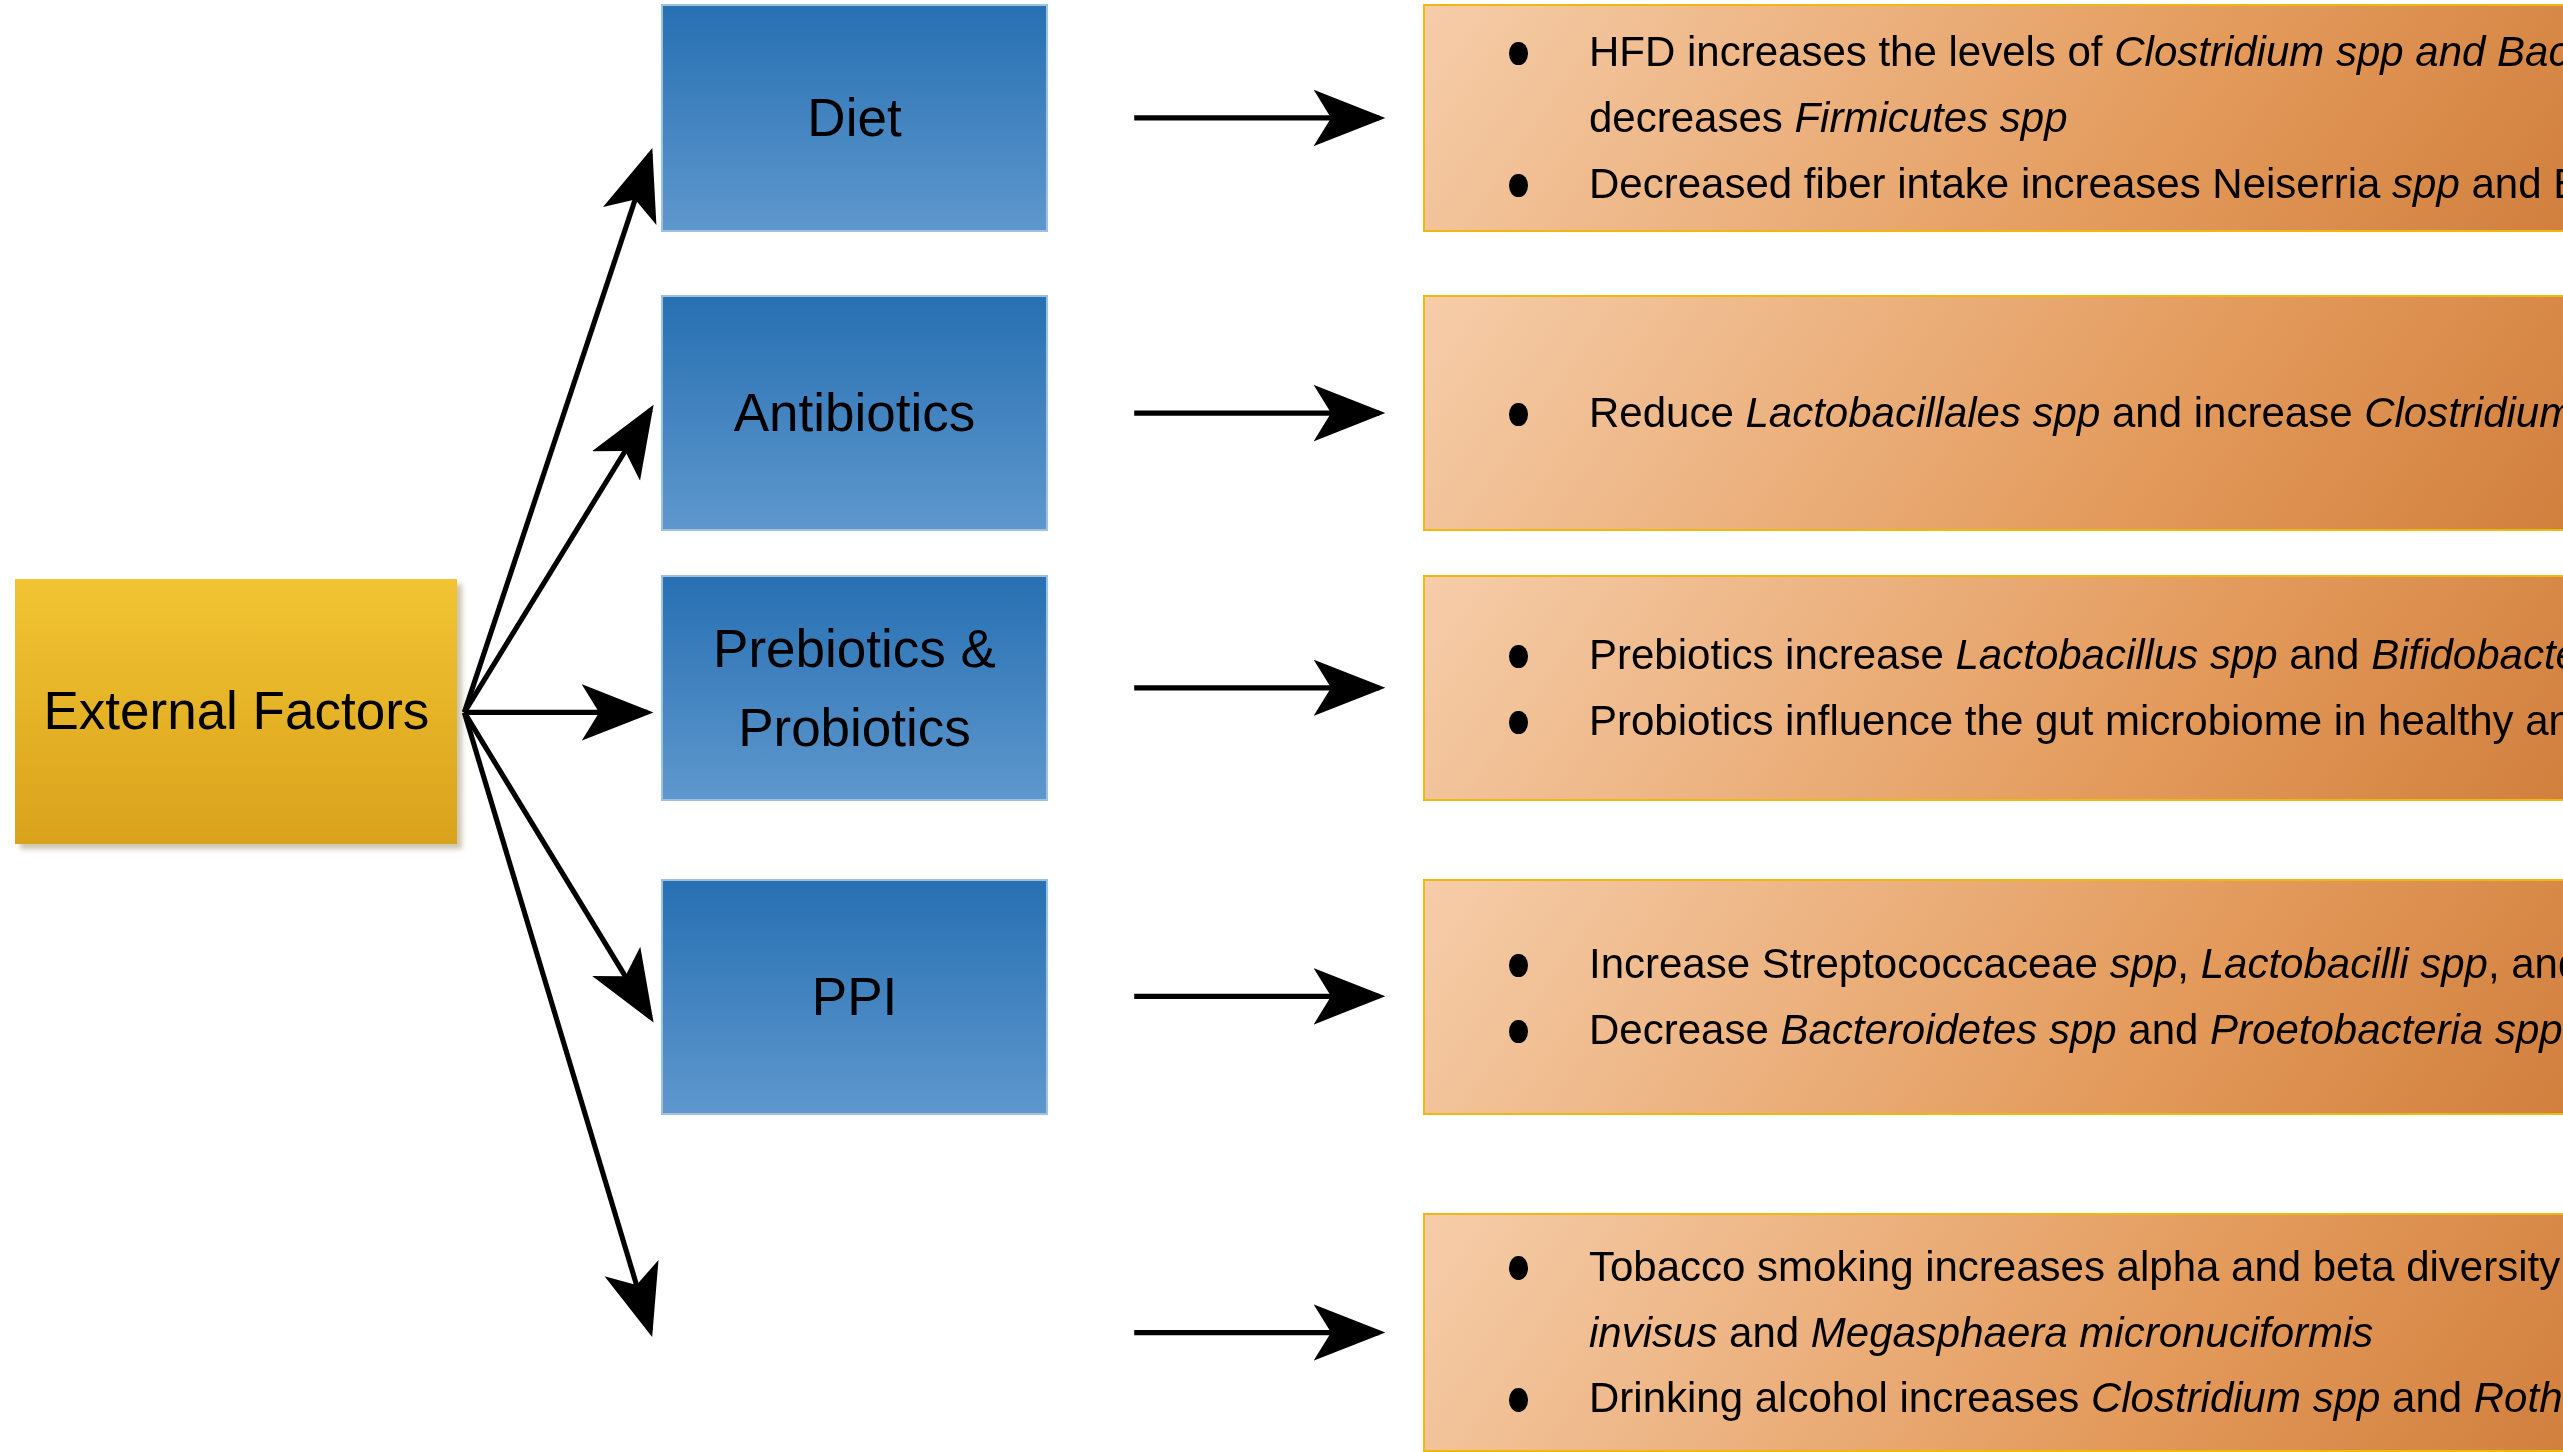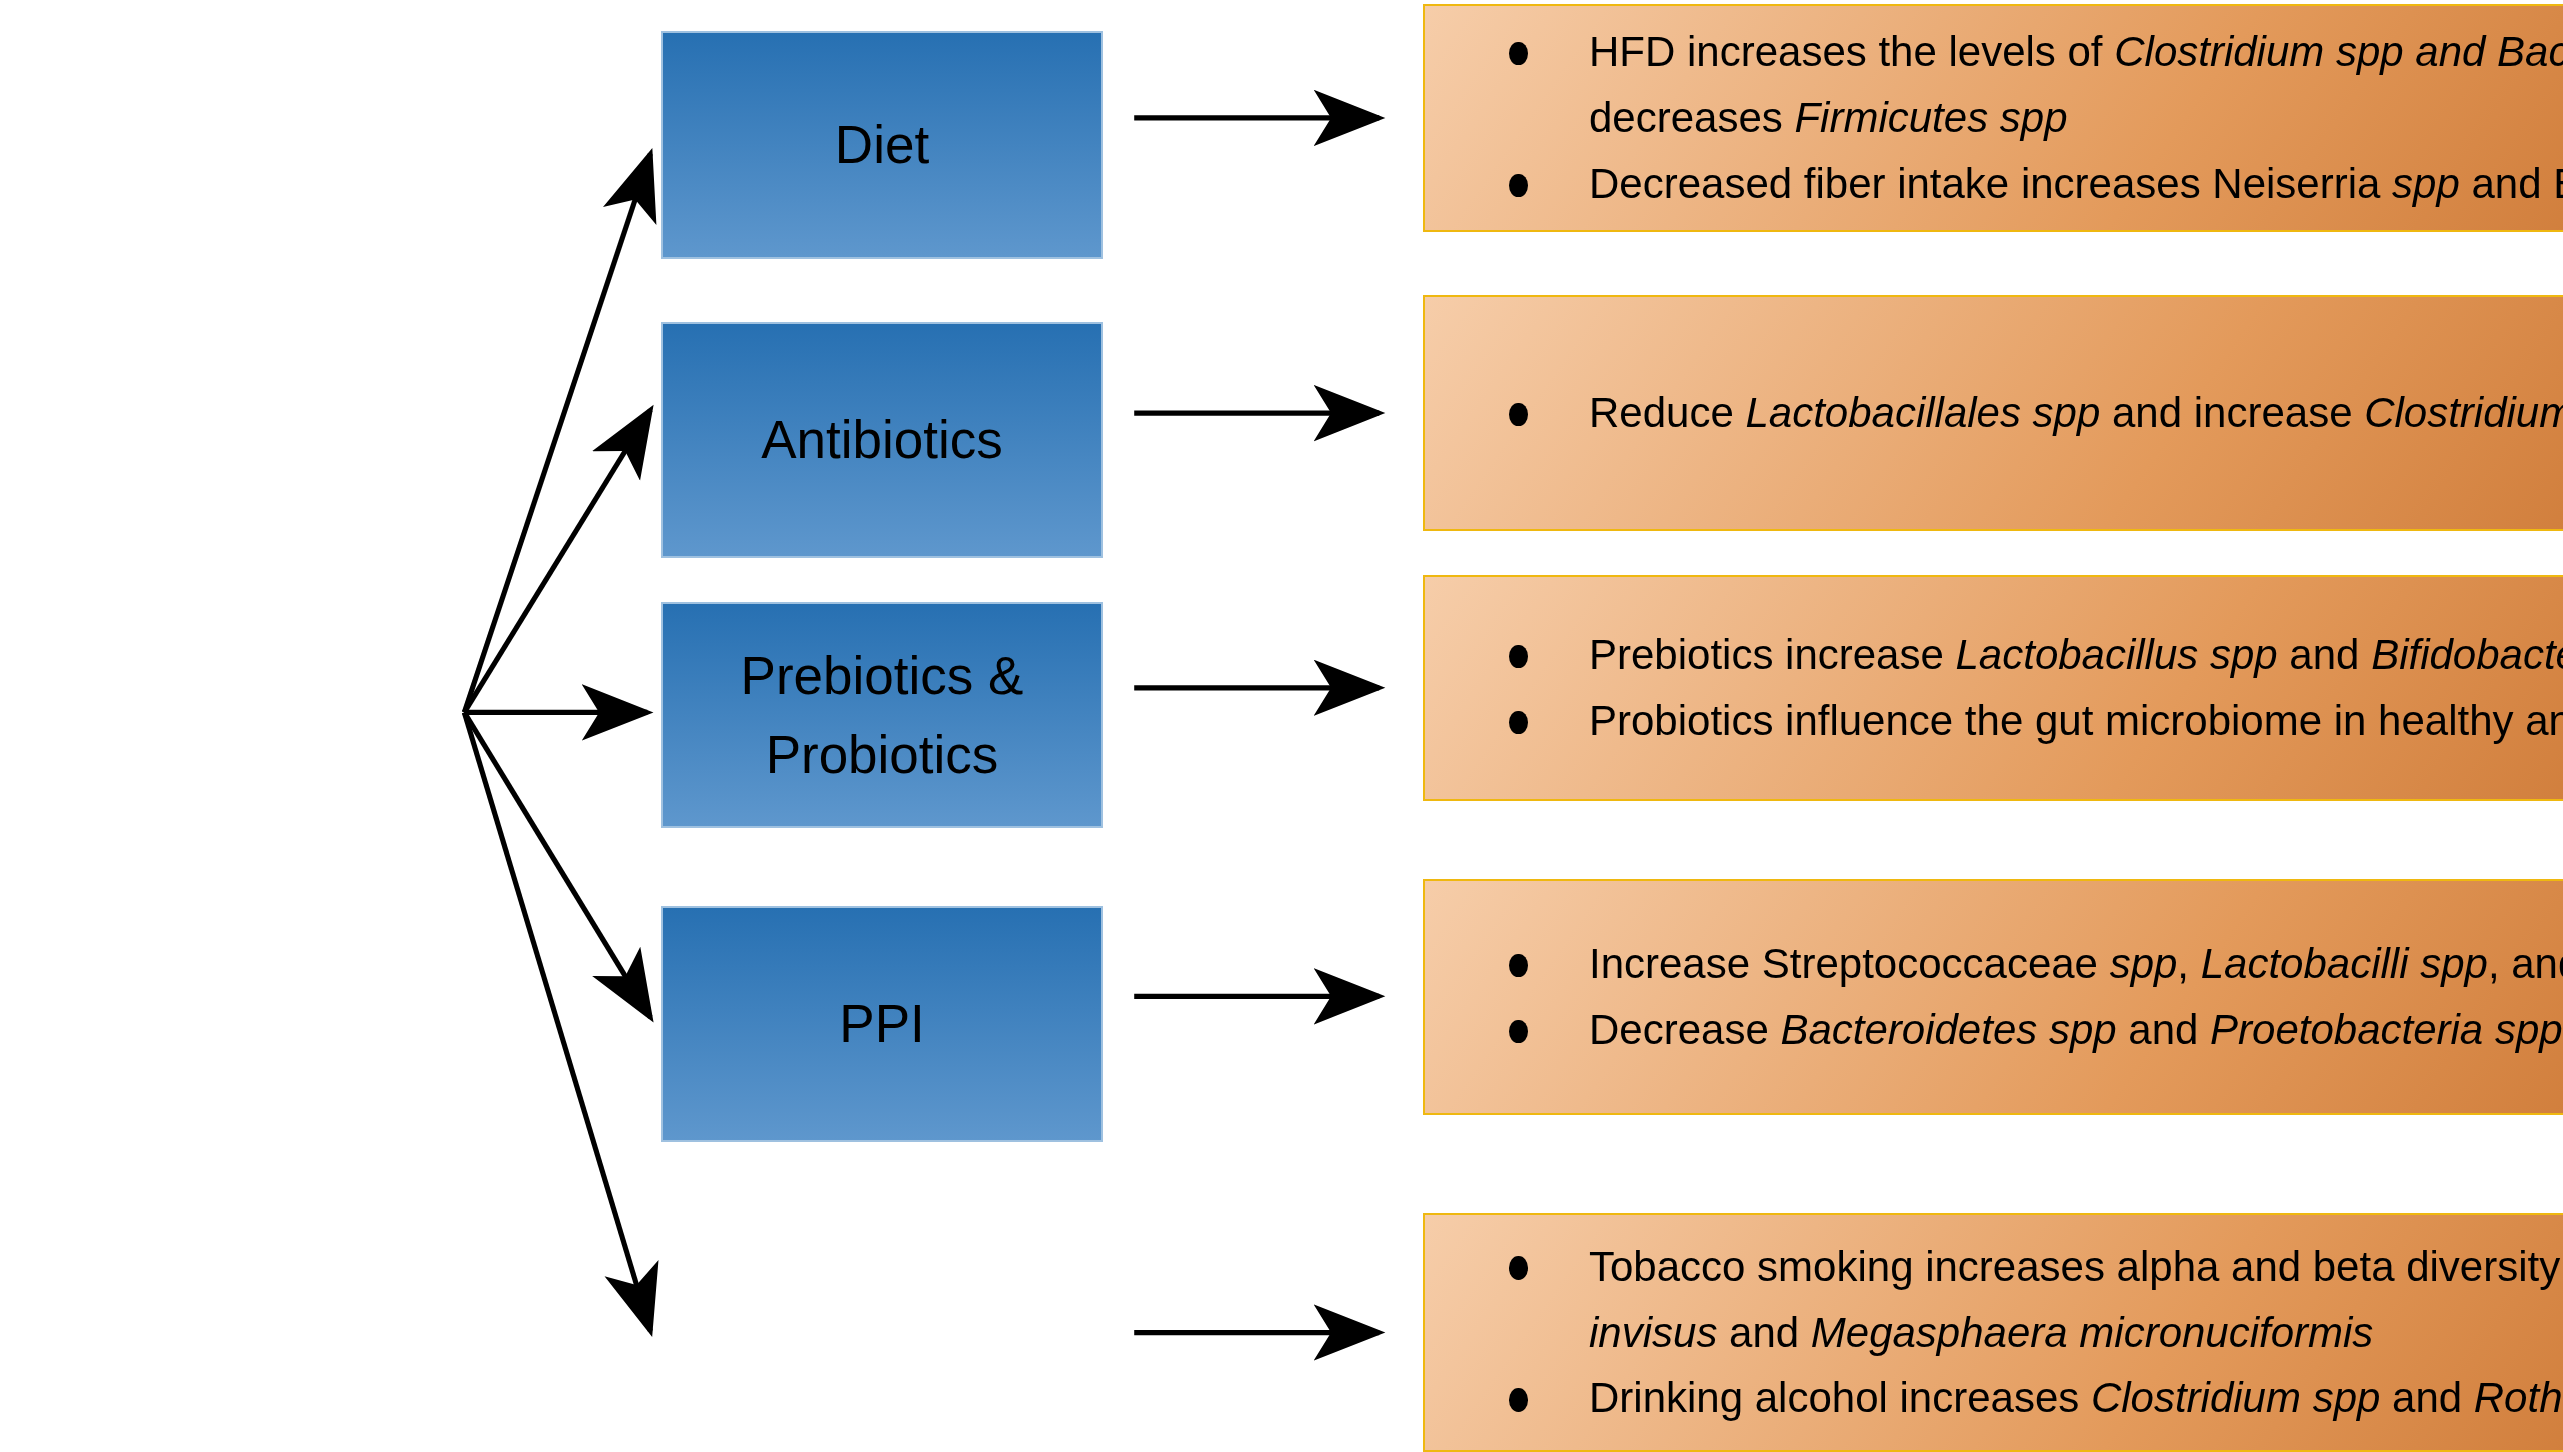--- a/index.html
+++ b/index.html
@@ -14,28 +14,27 @@
   .arrow-layer{position:absolute;left:0;top:0;width:100%;height:100%;pointer-events:none;}
 
   .factor-source{
     position:absolute;left:15.4px;top:579px;width:442px;height:265px;
     background:linear-gradient(180deg,var(--factor-box-top) 0%,var(--factor-box-bottom) 100%);
     box-shadow:4.6px 4.6px 5.1px rgba(110,88,30,.35);
     display:flex;align-items:center;justify-content:center;text-align:center;
     font-size:53px;line-height:1.45;
   }
   .blue-box{
-    position:absolute;left:661px;width:442px;
+    position:absolute;left:661px;width:387px;
     background:linear-gradient(180deg,var(--blue-box-top) 0%,var(--blue-box-bottom) 100%);
     border:2.1px solid var(--blue-box-border);
     box-sizing:border-box;
     display:flex;align-items:center;justify-content:center;text-align:center;
     font-size:53px;line-height:1.5;
     padding:0 10.3px;
-    margin-top:27px;
   }
   .orange-box{
     position:absolute;left:1423px;width:1593px;
     background:linear-gradient(125deg,var(--orange-box-light) 0%,var(--orange-box-mid) 48%,var(--orange-box-dark) 100%);
     border:2.6px solid var(--orange-box-border);
     box-sizing:border-box;
     display:flex;flex-direction:column;justify-content:center;
     padding:10.3px 46px 10.3px 77px;
     font-size:42px;line-height:1.57;
   }
@@ -72,20 +71,23 @@
       <line x1="905" y1="1390" x2="1268" y2="2597" marker-end="url(#ah)"></line>
 
       <line x1="2212" y1="230" x2="2690" y2="230" marker-end="url(#ah)"></line>
       <line x1="2212" y1="806" x2="2690" y2="806" marker-end="url(#ah)"></line>
       <line x1="2212" y1="1342" x2="2690" y2="1342" marker-end="url(#ah)"></line>
       <line x1="2212" y1="1944" x2="2690" y2="1944" marker-end="url(#ah)"></line>
       <line x1="2212" y1="2600" x2="2690" y2="2600" marker-end="url(#ah)"></line>
     </g>
   </svg>
 
+  <div class="factor-source">
+    <span>External Factors</span>
+  </div>
 
   <div class="blue-box row-0">
     <span>Diet</span>
   </div>
   <div class="blue-box row-1">
     <span>Antibiotics</span>
   </div>
   <div class="blue-box row-2">
     <span>Prebiotics &amp; Probiotics</span>
   </div>

